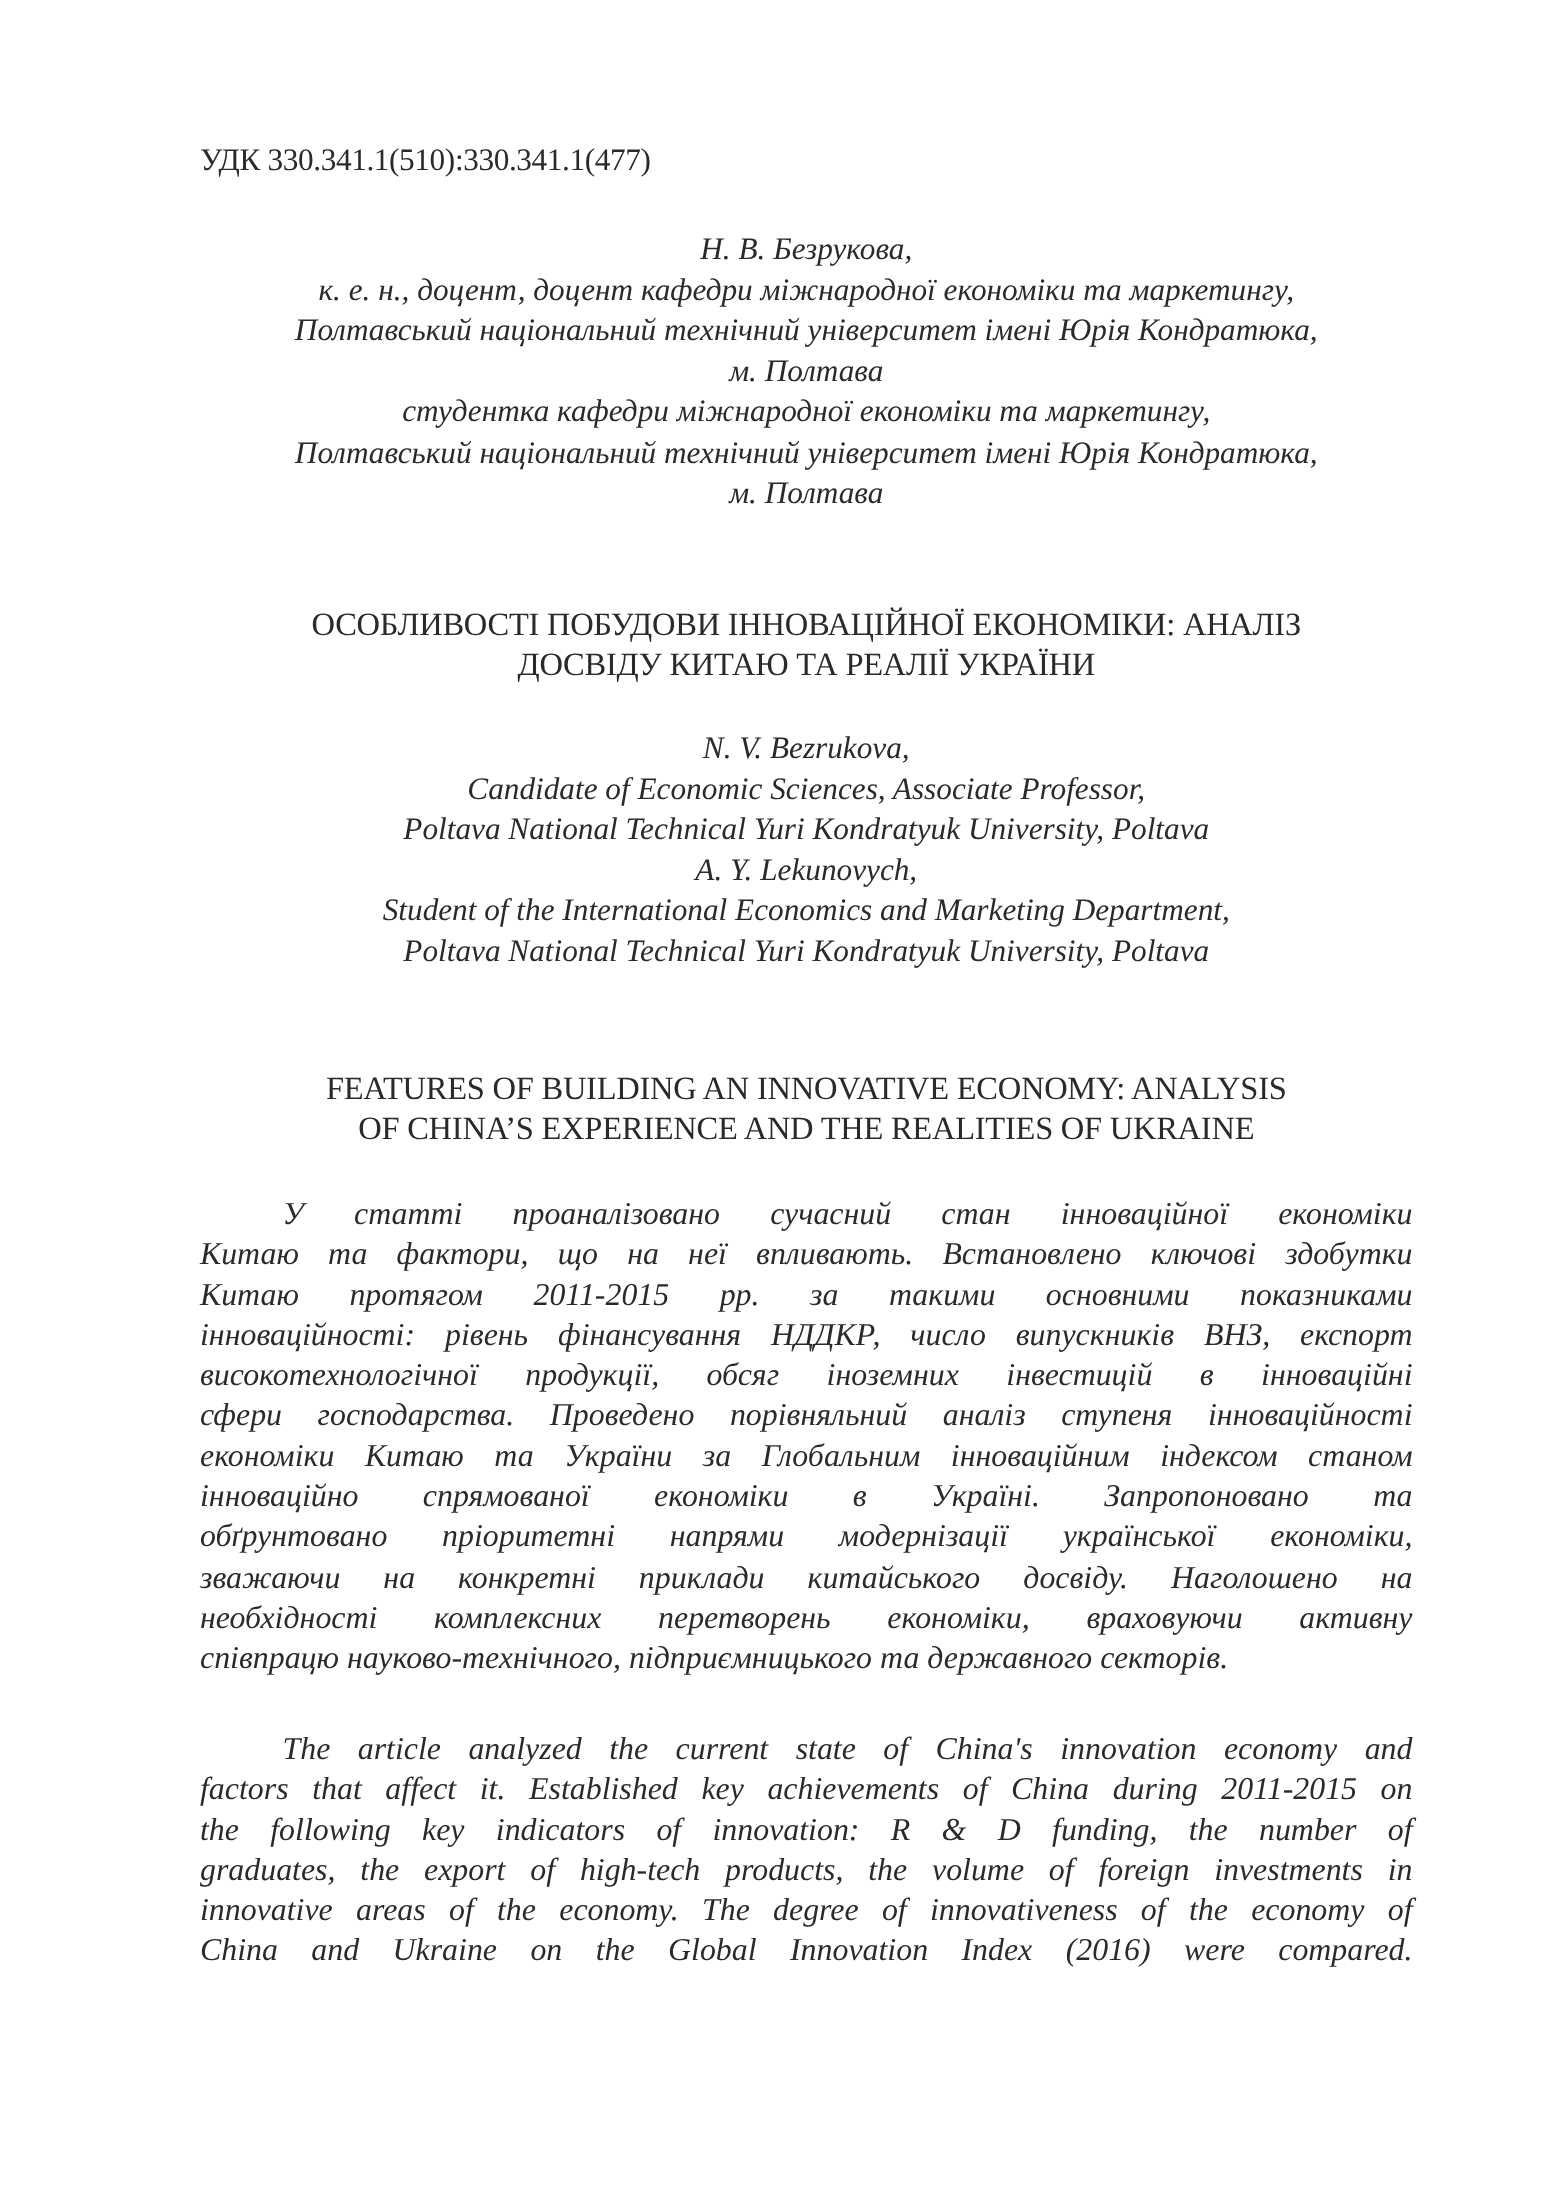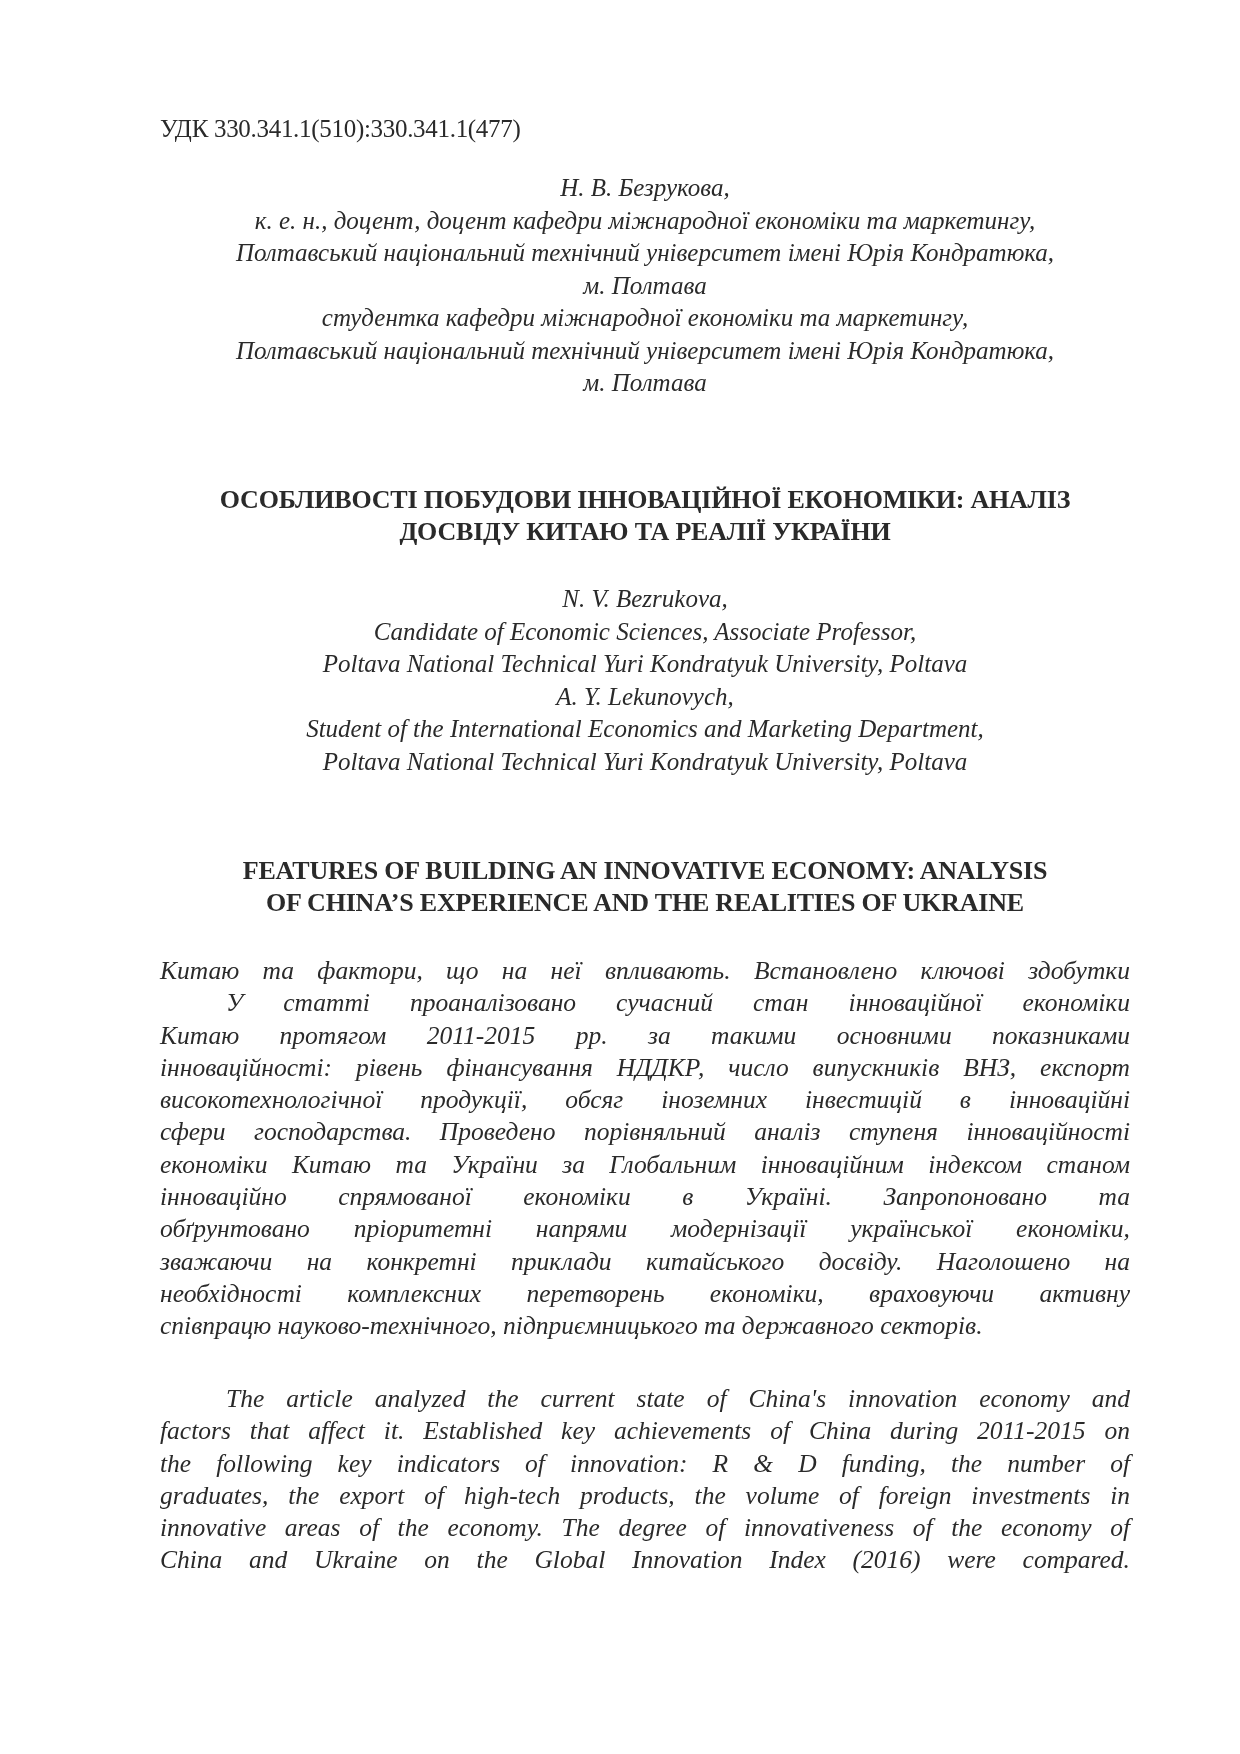--- a/index.html
+++ b/index.html
@@ -32,32 +32,32 @@
     }
     .affil {
       position: absolute;
       left: 160px;
       width: 970px;
       text-align: center;
       font-style: italic;
       font-size: 25px;
       line-height: 32.5px;
     }
-    .affil-uk { top: 172px; }
+    .affil-uk { top: 184px; }
     .affil-en { top: 583px; }
     .affil .line {
       display: block;
       white-space: nowrap;
     }
     .title {
       position: absolute;
       left: 160px;
       width: 970px;
       text-align: center;
-      font-weight: bold;
+      font-weight: normal;
       font-size: 26px;
       line-height: 32px;
       letter-spacing: -0.2px;
     }
     .title-uk { top: 484px; }
     .title-en { top: 855px; text-align: center; }
     .title .line {
       display: block;
       white-space: nowrap;
     }
@@ -115,22 +115,22 @@
     <span class="line">Student of the International Economics and Marketing Department,</span>
     <span class="line">Poltava National Technical Yuri Kondratyuk University, Poltava</span>
   </div>
 
   <div class="title title-en">
     <span class="line">FEATURES OF BUILDING AN INNOVATIVE ECONOMY: ANALYSIS</span>
     <span class="line">OF CHINA’S EXPERIENCE AND THE REALITIES OF UKRAINE</span>
   </div>
 
   <div class="abstract abstract-uk">
+    <span class="line first">У статті проаналізовано сучасний стан інноваційної економіки</span>
     <span class="line">Китаю та фактори, що на неї впливають. Встановлено ключові здобутки</span>
-    <span class="line first">У статті проаналізовано сучасний стан інноваційної економіки</span>
     <span class="line">Китаю протягом 2011-2015 рр. за такими основними показниками</span>
     <span class="line">інноваційності: рівень фінансування НДДКР, число випускників ВНЗ, експорт</span>
     <span class="line">високотехнологічної продукції, обсяг іноземних інвестицій в інноваційні</span>
     <span class="line">сфери господарства. Проведено порівняльний аналіз ступеня інноваційності</span>
     <span class="line">економіки Китаю та України за Глобальним інноваційним індексом станом</span>
     <span class="line">інноваційно спрямованої економіки в Україні. Запропоновано та</span>
     <span class="line">обґрунтовано пріоритетні напрями модернізації української економіки,</span>
     <span class="line">зважаючи на конкретні приклади китайського досвіду. Наголошено на</span>
     <span class="line">необхідності комплексних перетворень економіки, враховуючи активну</span>
     <span class="line last">співпрацю науково-технічного, підприємницького та державного секторів.</span>

